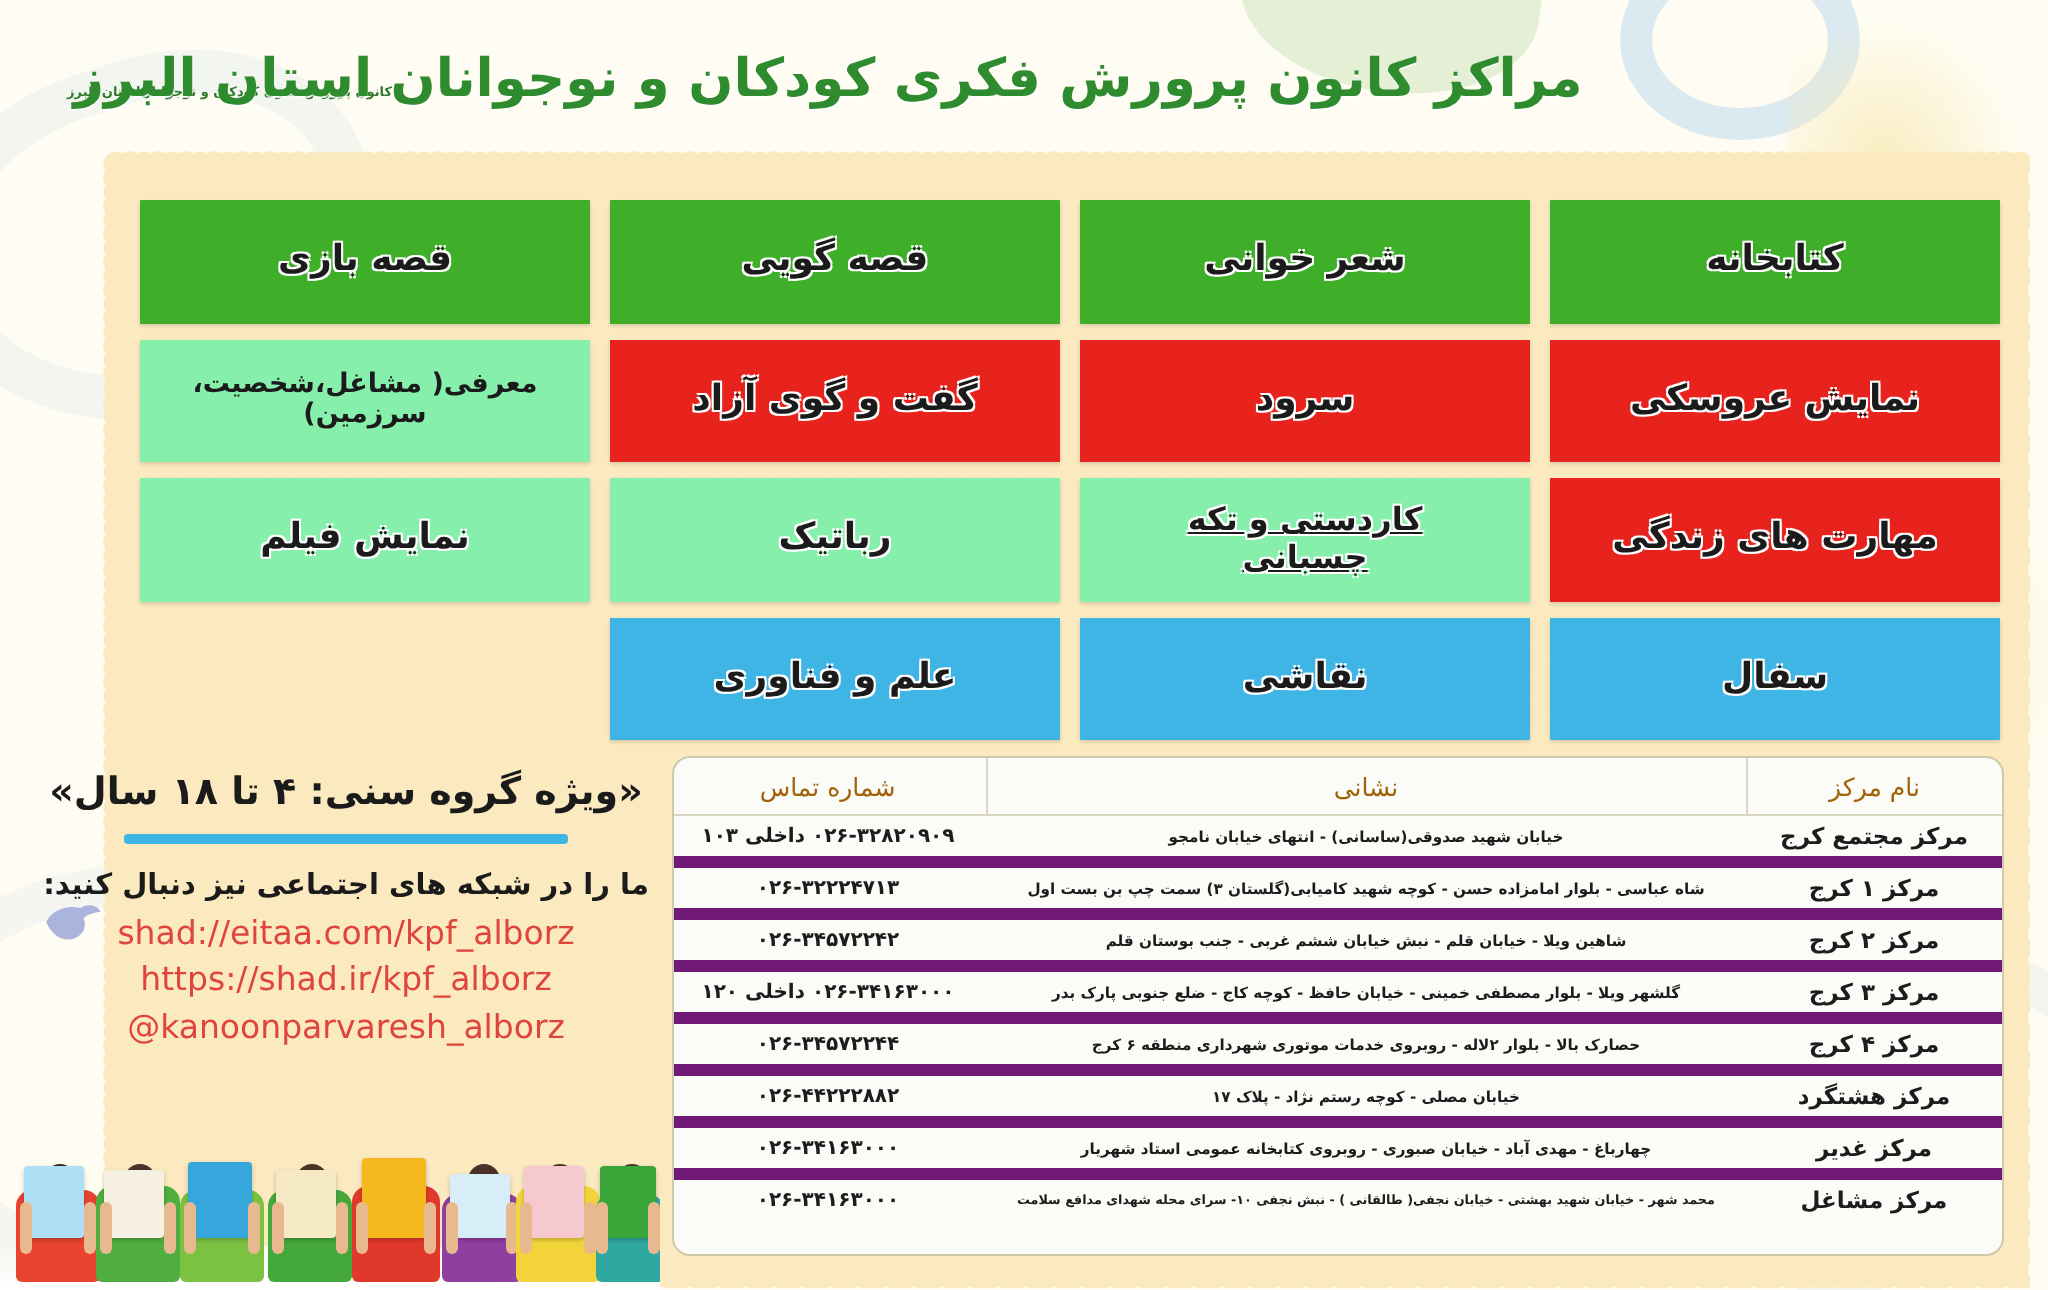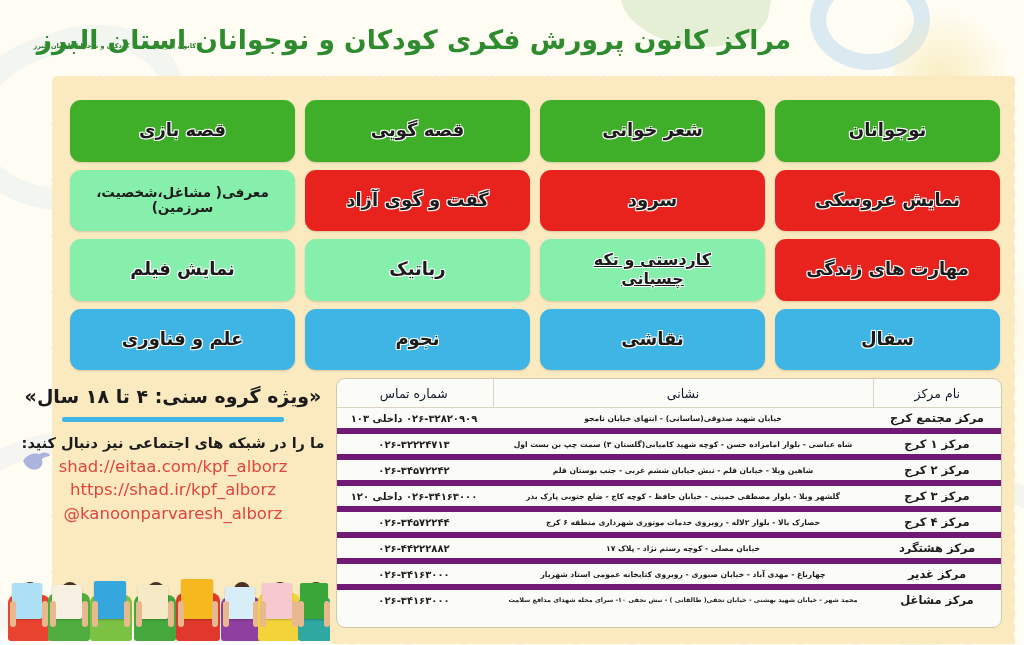--- a/index.html
+++ b/index.html
@@ -125,21 +125,21 @@
     width: 930px; height: 270px;
     display: grid;
     grid-template-columns: repeat(4, 1fr);
     grid-template-rows: repeat(4, 1fr);
     gap: 8px 10px;
     direction: rtl;
     z-index: 5;
   }
   .cat {
     display: flex; align-items: center; justify-content: center;
-    border-radius: 11px;
+    border-radius: 0;
     font-weight: bold;
     color: #1b1b1b;
     font-size: 18px;
     text-align: center;
     padding: 2px 24px;
     line-height: 1.15;
     text-shadow:
       -1px -1px 0 #fff, 1px -1px 0 #fff,
       -1px  1px 0 #fff, 1px  1px 0 #fff;
     box-shadow: 0 1px 2px rgba(0,0,0,.15);
@@ -214,21 +214,21 @@
     border-radius: 9px;
     z-index: 7;
     overflow: hidden;
     direction: rtl;
   }
   table.centers {
     width: 100%; border-collapse: collapse; table-layout: fixed;
     direction: rtl;
   }
   table.centers th {
-    font-size: 12.5px; font-weight: normal; color: #0f172a;
+    font-size: 12.5px; font-weight: normal; color: #a16207;
     padding: 7px 4px 6px 4px;
     border-bottom: 1px solid #d9d5c2;
     text-align: center; vertical-align: middle;
   }
   table.centers th.c-name { width: 128px; border-left: 1px solid #d9d5c2; }
   table.centers th.c-addr { width: 380px; border-left: 1px solid #d9d5c2; }
   table.centers th.c-tel  { width: 158px; }
 
   table.centers td {
     padding: 3px 5px; vertical-align: middle;
@@ -274,38 +274,37 @@
   </div>
 
   <div class="panel">
     <div class="scallop-row" style="top:-7px"></div>
     <div class="scallop-row" style="bottom:-7px"></div>
     <div class="scallop-col" style="left:-7px"></div>
     <div class="scallop-col" style="right:-7px"></div>
   </div>
 
   <div class="grid">
-    <div class="cat c-green">نوجوانان</div>
+    <div class="cat c-green">کتابخانه</div>
     <div class="cat c-green">شعر خوانی</div>
     <div class="cat c-green">قصه گویی</div>
     <div class="cat c-green">قصه بازی</div>
 
     <div class="cat c-red">نمایش عروسکی</div>
     <div class="cat c-red">سرود</div>
     <div class="cat c-red">گفت و گوی آزاد</div>
     <div class="cat c-yellow small">معرفی( مشاغل،شخصیت، سرزمین)</div>
 
     <div class="cat c-red">مهارت های زندگی</div>
     <div class="cat c-yellow smallish">کاردستی و تکه چسبانی</div>
     <div class="cat c-yellow">رباتیک</div>
     <div class="cat c-yellow">نمایش فیلم</div>
 
     <div class="cat c-blue">سفال</div>
     <div class="cat c-blue">نقاشی</div>
-    <div class="cat c-blue">نجوم</div>
     <div class="cat c-blue">علم و فناوری</div>
   </div>
 
   <div class="info">
     <div class="age-note">«ویژه گروه سنی: ۴ تا ۱۸ سال»</div>
     <div class="divider"></div>
     <div class="follow-label">ما را در شبکه های اجتماعی نیز دنبال کنید:</div>
     <div class="link">shad://eitaa.com/kpf_alborz</div>
     <div class="link">https://shad.ir/kpf_alborz</div>
     <div class="link">@kanoonparvaresh_alborz</div>

